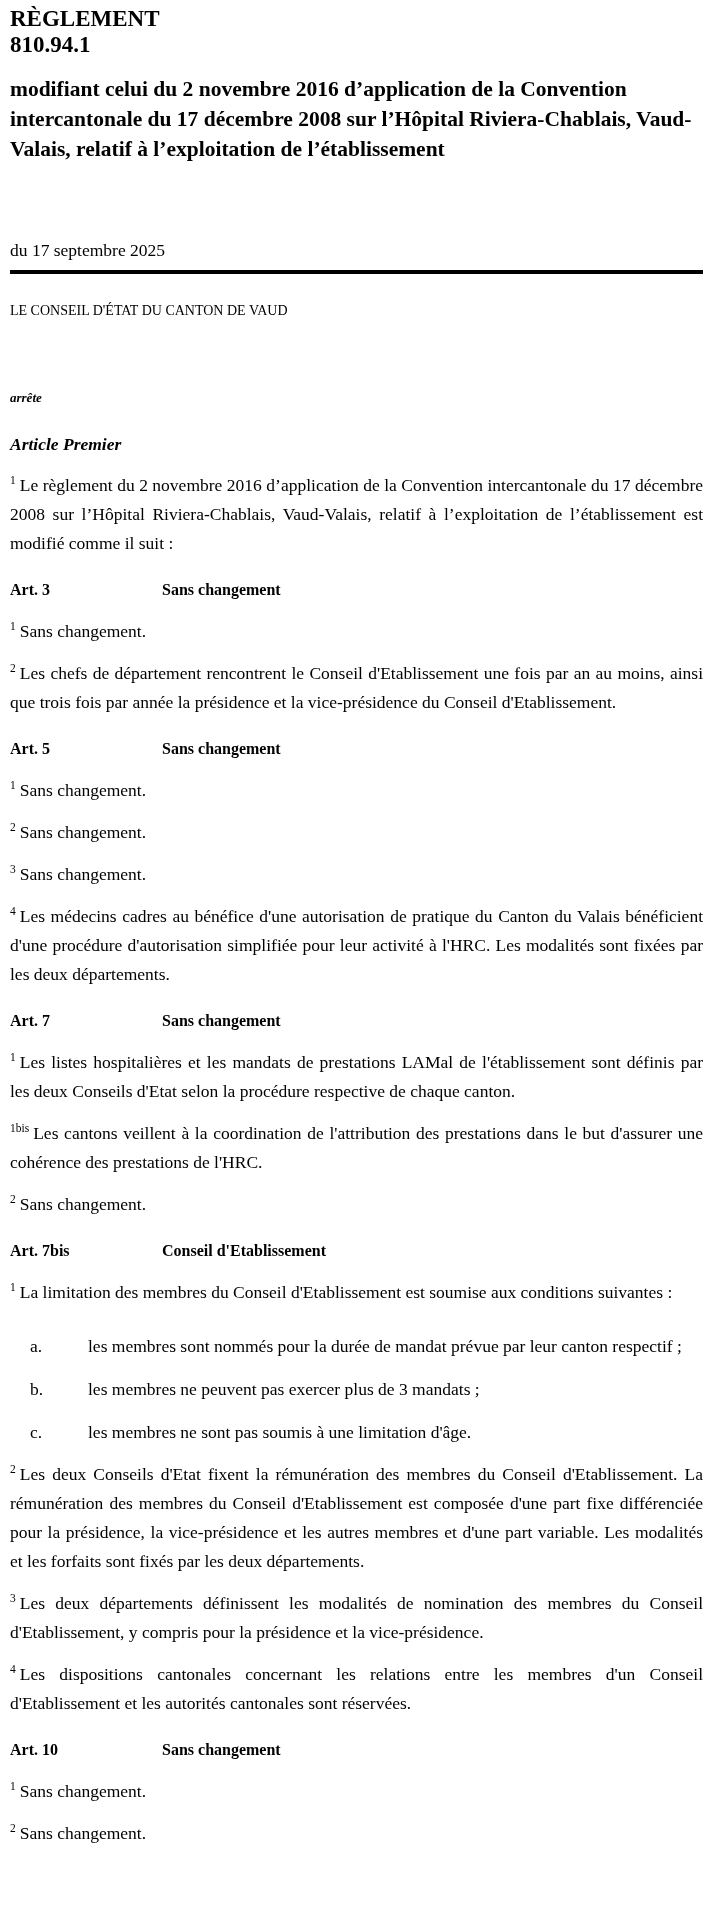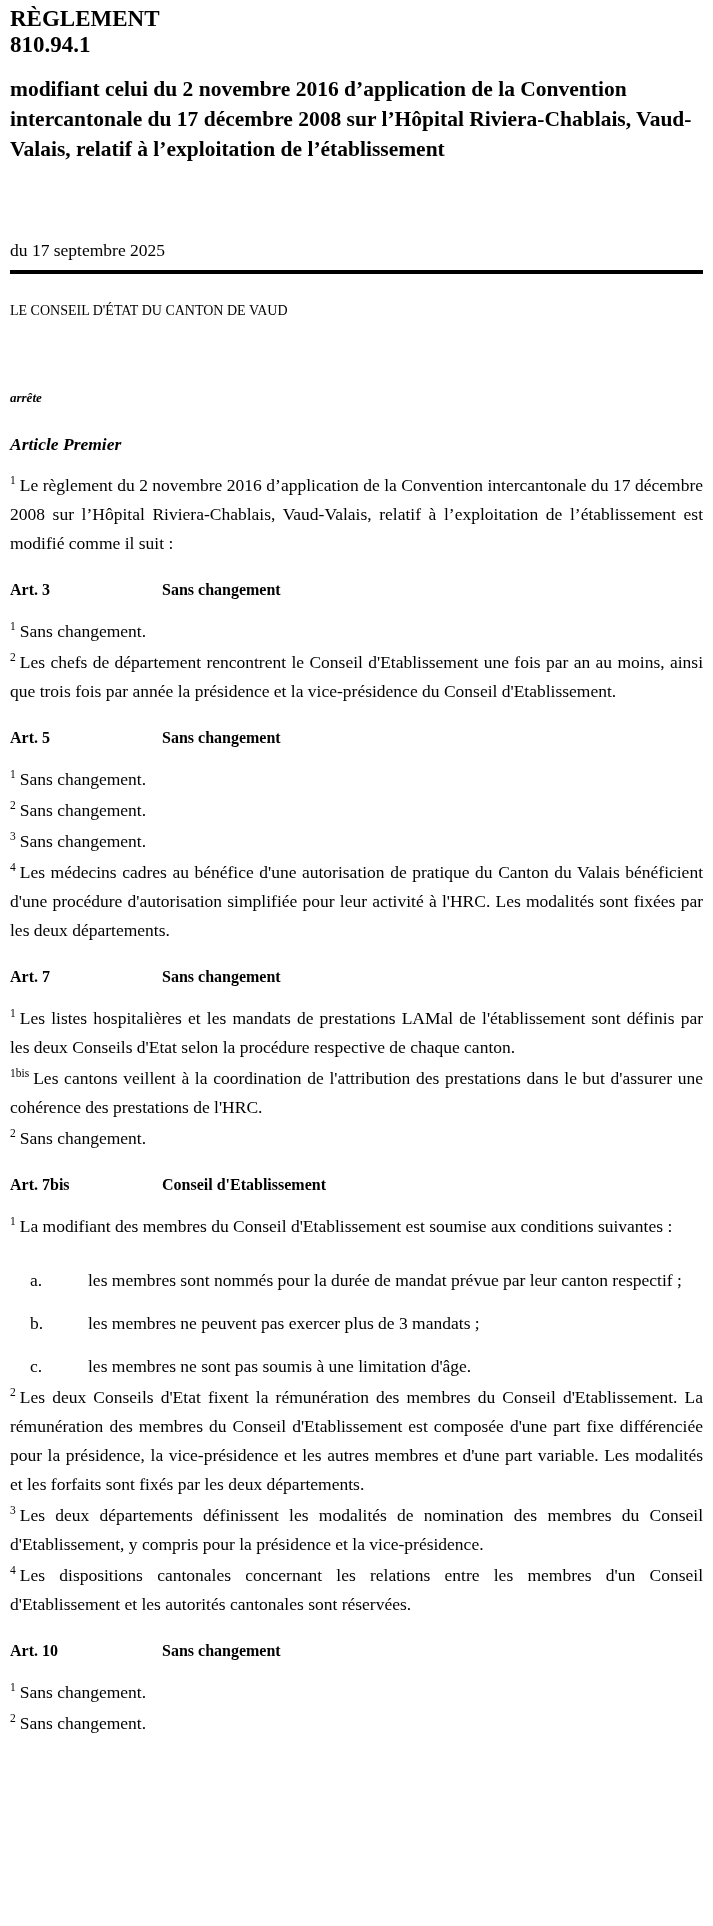--- a/index.html
+++ b/index.html
@@ -47,21 +47,21 @@
     font-weight: bold;
     font-style: italic;
   }
   .premier-heading {
     margin-top: 28px;
     font-size: 17.5px;
     font-weight: bold;
     font-style: italic;
   }
   .body-para {
-    margin-top: 2px;
+    margin-top: 13px;
     font-size: 17.5px;
     line-height: 29px;
     text-align: justify;
   }
   .body-para.first-after-heading { margin-top: 16px; }
   sup.pnum {
     font-size: 11.5px;
     line-height: 0;
     margin-right: 4px;
     vertical-align: super;
@@ -128,21 +128,21 @@
   <span class="art-title">Sans changement</span>
 </div>
 <p class="body-para first-after-heading"><sup class="pnum">1</sup><span>Les listes hospitalières et les mandats de prestations LAMal de l'établissement sont définis par les deux Conseils d'Etat selon la procédure respective de chaque canton.</span></p>
 <p class="body-para"><sup class="pnum">1bis</sup><span>Les cantons veillent à la coordination de l'attribution des prestations dans le but d'assurer une cohérence des prestations de l'HRC.</span></p>
 <p class="body-para"><sup class="pnum">2</sup><span>Sans changement.</span></p>
 
 <div class="art-heading">
   <span class="art-label">Art. 7bis</span>
   <span class="art-title">Conseil d'Etablissement</span>
 </div>
-<p class="body-para first-after-heading"><sup class="pnum">1</sup><span>La modifiant des membres du Conseil d'Etablissement est soumise aux conditions suivantes :</span></p>
+<p class="body-para first-after-heading"><sup class="pnum">1</sup><span>La limitation des membres du Conseil d'Etablissement est soumise aux conditions suivantes :</span></p>
 
 <div class="list-item li-first">
   <span class="list-marker">a.</span>
   <span class="list-text">les membres sont nommés pour la durée de mandat prévue par leur canton respectif ;</span>
 </div>
 <div class="list-item">
   <span class="list-marker">b.</span>
   <span class="list-text">les membres ne peuvent pas exercer plus de 3 mandats ;</span>
 </div>
 <div class="list-item">

